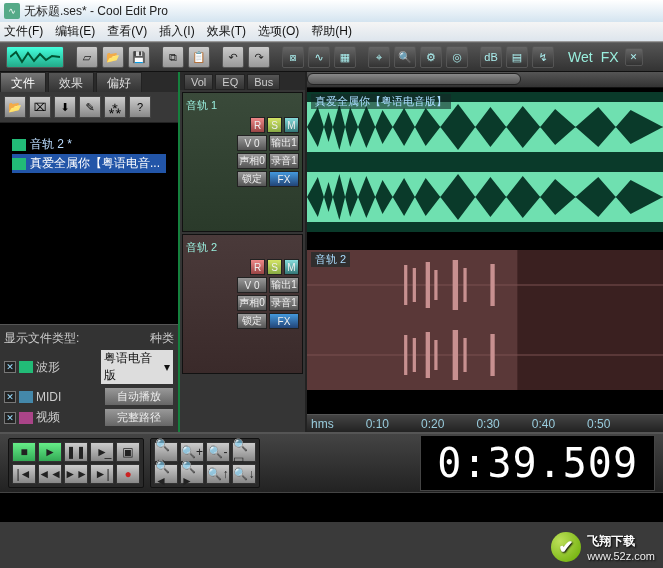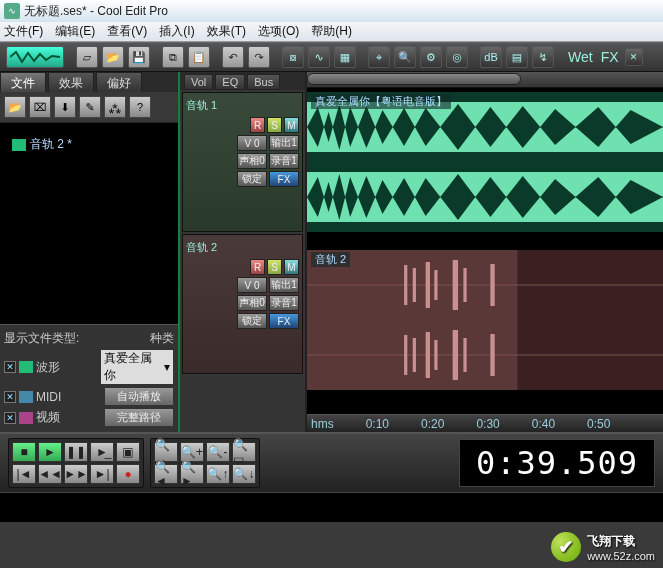--- a/index.html
+++ b/index.html
@@ -62,21 +62,21 @@
 .ruler { position:absolute; left:0; bottom:0; width:100%; height:18px; background:linear-gradient(#444,#222); color:#9cd; font-size:10px; display:flex; align-items:center; padding:0 4px; gap:32px; border-top:1px solid #555;}
 
 svg.waveform { width:100%; height:100%; display:block; }
 
 .transport { height:60px; background:linear-gradient(#444,#222); display:flex; align-items:center; padding:4px 8px; gap:6px; border-top:2px solid #555; }
 .tgroup { display:flex; gap:2px; background:#2a2a2a; padding:3px; border:1px solid #111; border-radius:2px; }
 .tgroup.col { flex-direction:column; }
 .tkey { width:24px; height:20px; background:linear-gradient(#ccc,#888); border:1px solid #333; display:flex; align-items:center; justify-content:center; cursor:pointer; color:#222; }
 .tkey.grn { background:linear-gradient(#6e8,#3a5); }
 .tkey.red { color:#c22; }
-.timedisp { background:#000; color:#fff; font-family:monospace; font-size:32px; padding:4px 16px; border:1px solid #444; margin-left:auto; letter-spacing:1px; }
+.timedisp { background:#000; color:#fff; font-family:monospace; font-size:40px; padding:4px 16px; border:1px solid #444; margin-left:auto; letter-spacing:1px; }
 
 .meterbar { height:30px; background:#000; border-top:1px solid #444; }
 
 .watermark { position:absolute; right:8px; bottom:6px; display:flex; align-items:center; gap:6px; color:#fff; font-weight:bold; font-size:16px; text-shadow:1px 1px 2px #000; pointer-events:none; }
 .watermark .ball { width:30px; height:30px; background:radial-gradient(circle at 30% 30%, #bde05a, #6a0); border-radius:50%; display:flex; align-items:center; justify-content:center; color:#fff; font-size:18px; }
 .watermark .sub { font-size:11px; font-weight:normal; color:#eee; }
 </style>
 </head>
 <body>
 
@@ -144,32 +144,36 @@
       <div class="fbtn">⬇</div>
       <div class="fbtn">✎</div>
       <div class="fbtn">⁂</div>
       <div class="fbtn">?</div>
     </div>
     <div class="filelist">
       <div class="row">
           <span class="fileicon"></span>
           <span>音轨  2 *</span>
         </div>
+      <div class="row sel">
+          <span class="fileicon"></span>
+          <span>真爱全属你【粤语电音...</span>
+        </div>
     </div>
     <div class="filetypes">
       <div class="ftrow">
         <span>显示文件类型:</span>
         <span style="margin-left:auto">种类</span>
       </div>
       <div class="ftrow">
         <div class="cbx">✕</div>
         <span class="fileicon"></span>
         <span>波形</span>
         <div class="dropdown" style="margin-left:auto">
-            <span>真爱全属你</span>
+            <span>粤语电音版</span>
             <span>▾</span>
           </div>
       </div>
       <div class="ftrow">
         <div class="cbx">✕</div>
         <span style="width:14px;height:12px;background:#48a;display:inline-block"></span>
         <span>MIDI</span>
         <div class="ftbtn" style="margin-left:auto">自动播放</div>
       </div>
       <div class="ftrow">

